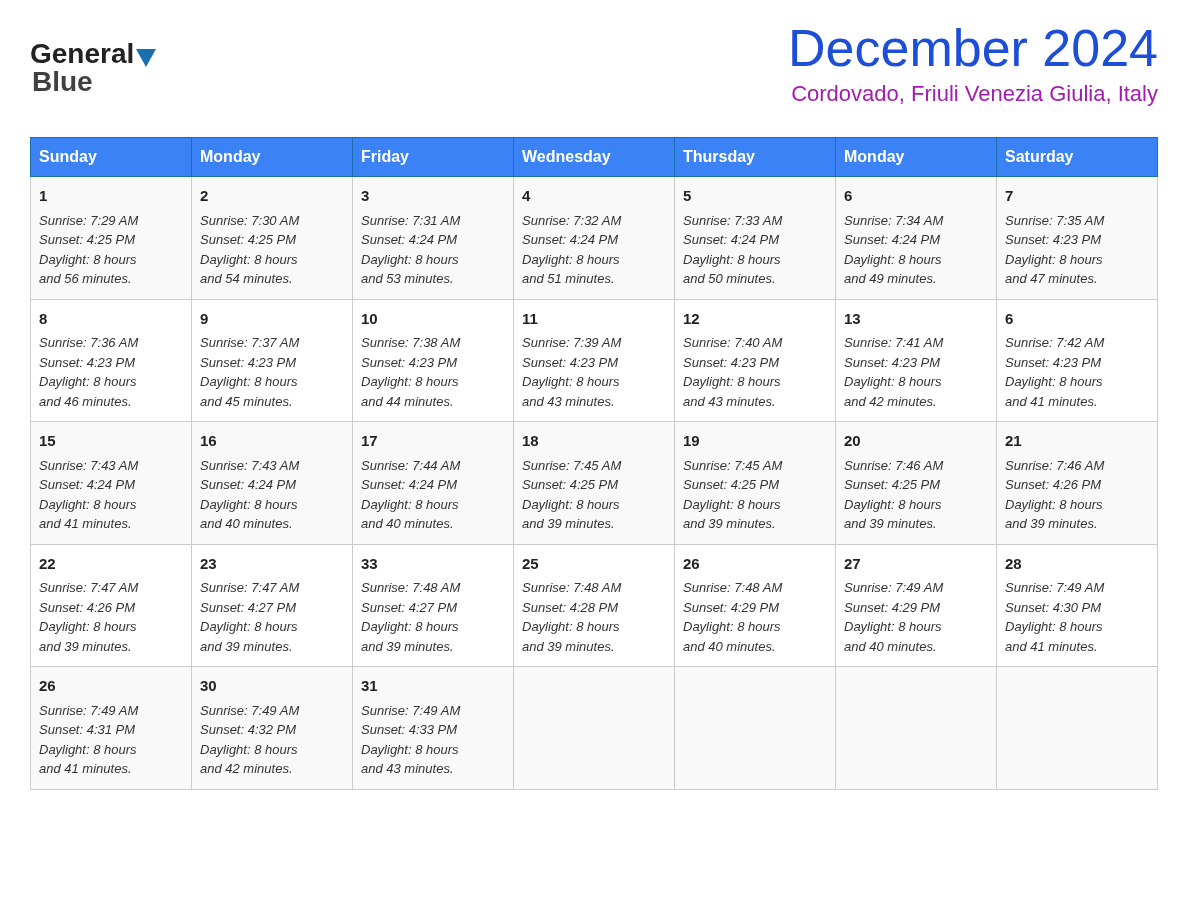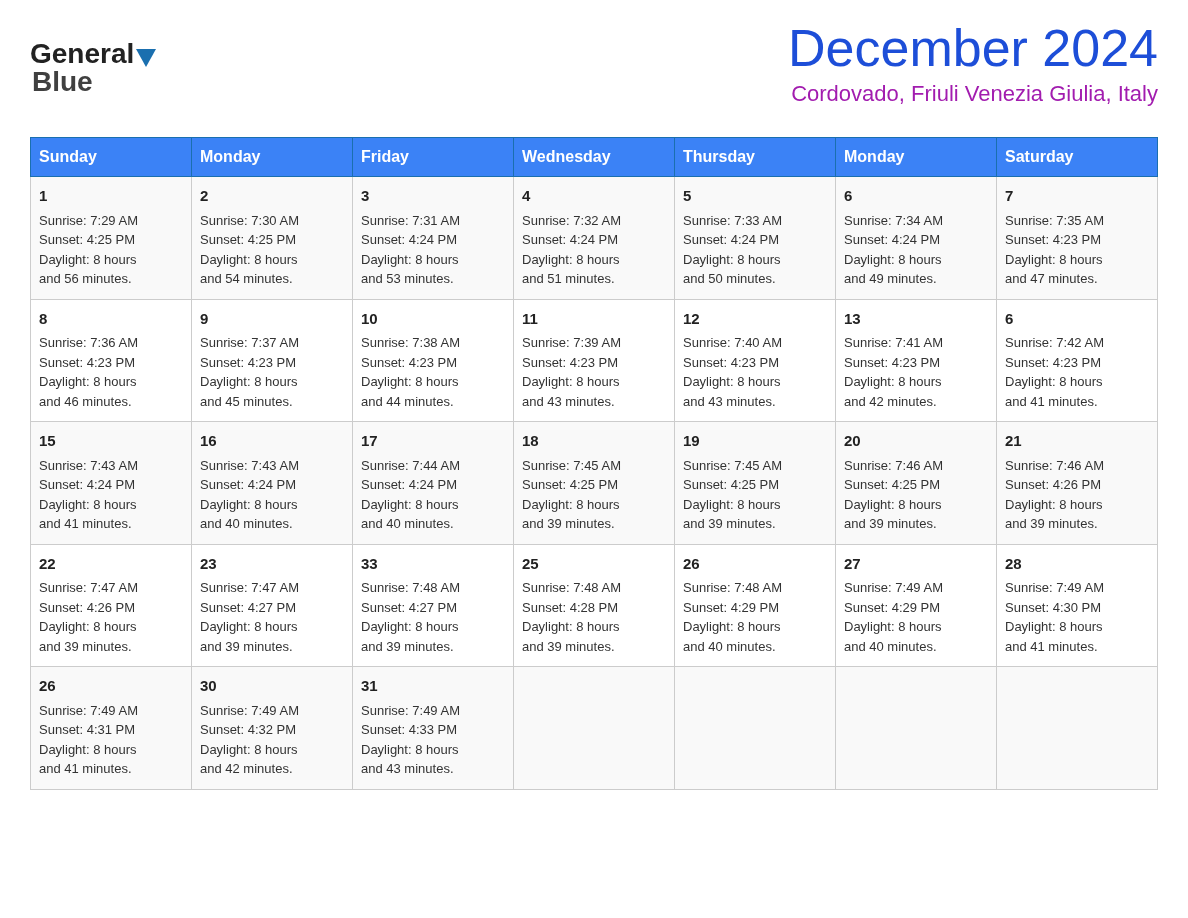--- a/index.html
+++ b/index.html
@@ -92,20 +92,21 @@
     .day-number {
       font-size: 15px;
       font-weight: bold;
       color: #222;
       display: block;
       margin-bottom: 3px;
     }
     .day-info {
       font-size: 13px;
       color: #333;
+      font-style: italic;
     }
     .empty-cell {
       background: #fff;
     }
     tr:nth-child(odd) td {
       background-color: #f9f9f9;
     }
     tr:nth-child(even) td {
       background-color: #fff;
     }

